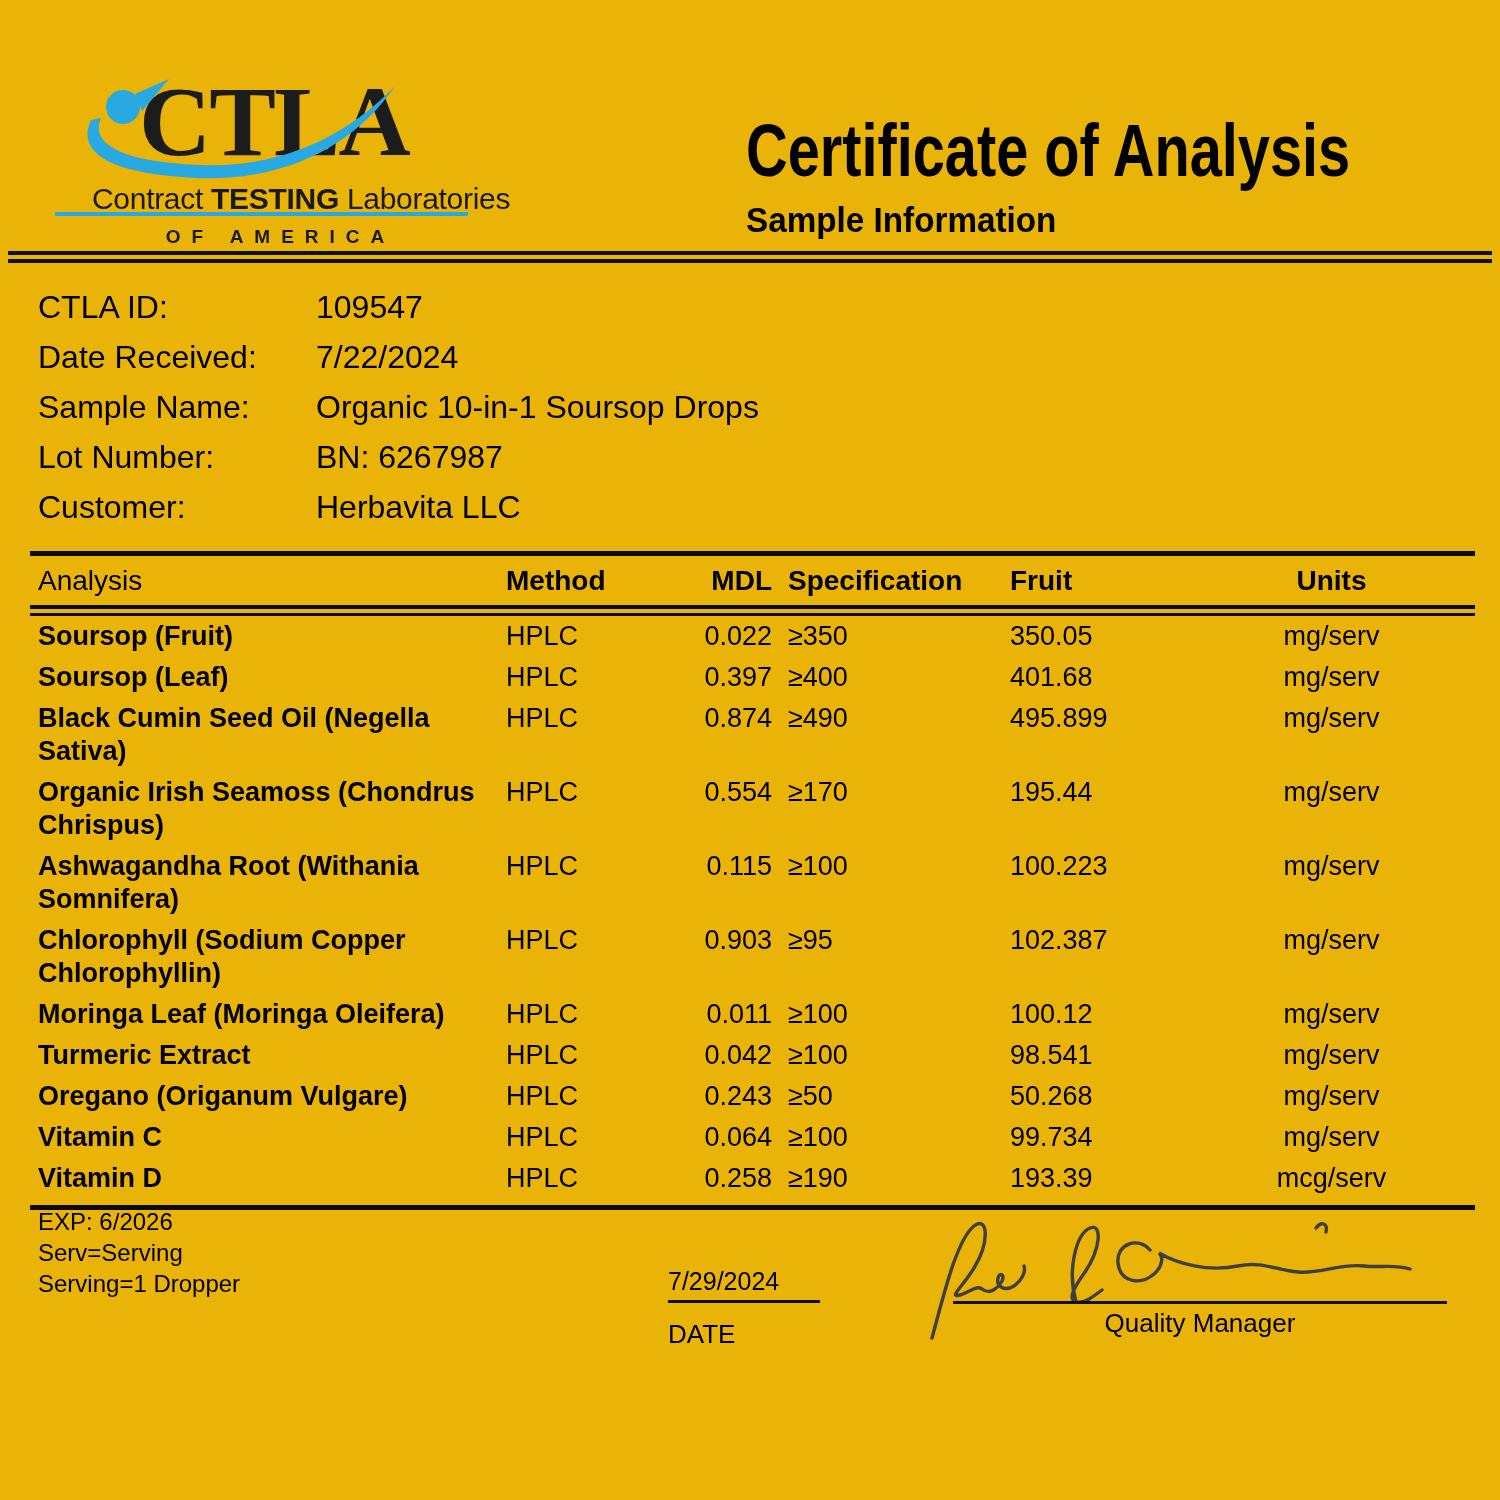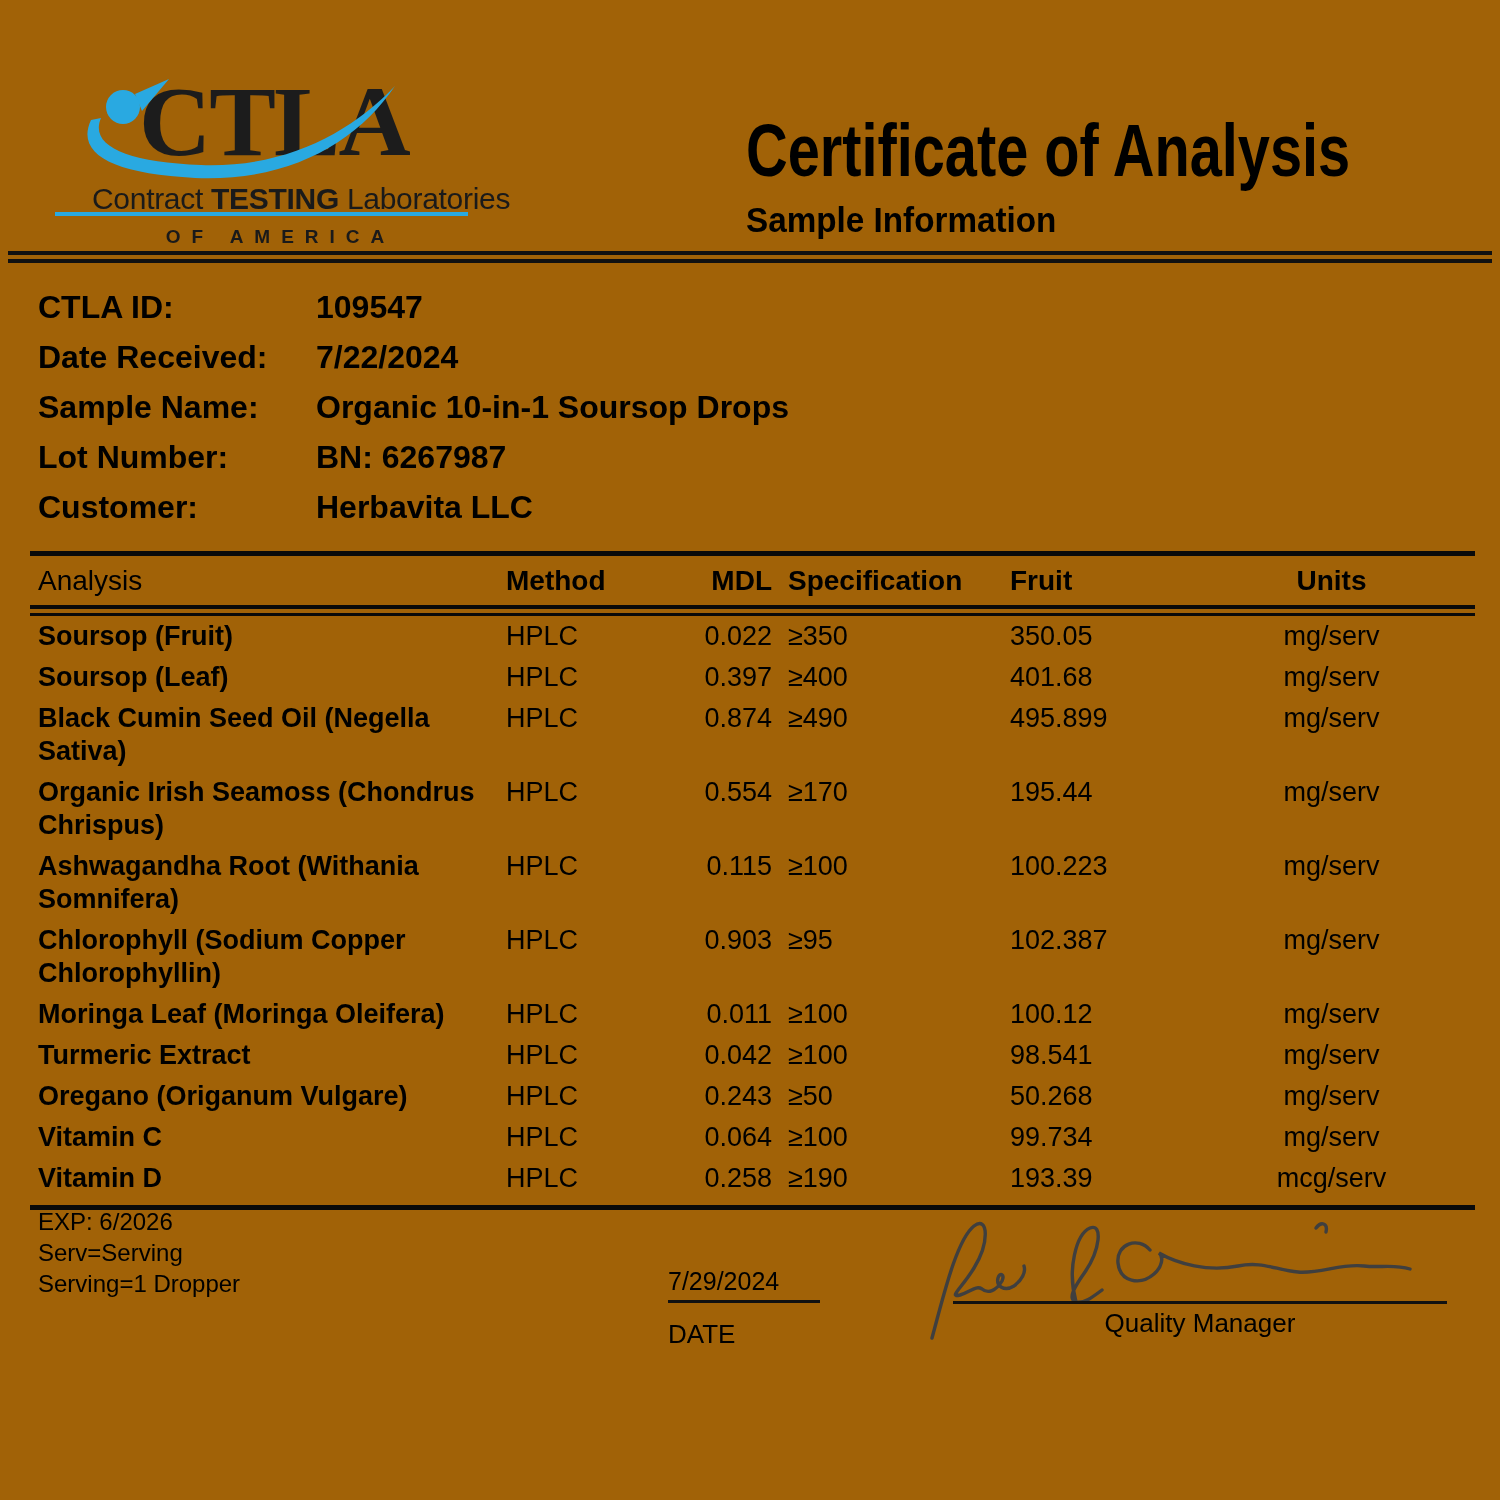--- a/index.html
+++ b/index.html
@@ -1,38 +1,38 @@
 <!DOCTYPE html>
 <html><head>
 <meta charset="utf-8">
 <style>
   html,body{margin:0;padding:0;background:#e8e8e8;}
   .page{
-    position:relative;width:1500px;height:1500px;background:#a16207;
+    position:relative;width:1500px;height:1500px;background:#eab308;
     font-family:"Liberation Sans", sans-serif;color:#000;overflow:hidden;
   }
   
   .logo-wrap{position:absolute;left:55px;top:70px;width:415px;height:185px;}
   .logo-mark{position:absolute;left:0;top:0;}
   .logo-line1{position:absolute;left:0;top:112px;width:415px;font-size:30px;letter-spacing:-0.3px;white-space:nowrap;color:#1a1a1a;margin-left:37px;}
   .logo-line1 b{font-weight:bold;}
   .logo-rule{position:absolute;left:0;top:142px;width:413px;height:4px;background:#29a9e1;}
   .logo-line2{position:absolute;left:12px;top:156px;width:413px;text-align:center;padding-left:14px;box-sizing:border-box;
     font-size:19px;font-weight:bold;letter-spacing:11px;color:#1a1a1a;white-space:nowrap;}
   
   .coa-title{position:absolute;left:746px;top:114px;font-size:74px;font-weight:bold;line-height:1;
     transform:scaleX(0.78);transform-origin:left top;white-space:nowrap;margin:0;}
   .coa-subtitle{position:absolute;left:746px;top:200px;font-size:35px;font-weight:bold;line-height:1.15;
     transform:scaleX(0.95);transform-origin:left top;white-space:nowrap;margin:0;}
   
   .double-rule{position:absolute;left:8px;top:251px;width:1484px;height:4px;
     border-top:4px solid #111;border-bottom:4px solid #111;}
   
   .info-list{position:absolute;left:38px;top:282px;font-size:32px;}
-  .info-row{line-height:50px;white-space:nowrap;font-weight:bold;}
+  .info-row{line-height:50px;white-space:nowrap;}
   .info-label{display:inline-block;width:278px;}
   
   .coa-table{position:absolute;left:30px;top:551px;width:1445px;border-top:5px solid #0a0a0a;}
   .trow{display:grid;grid-template-columns:470px 195px 83px 222px 248px 227px;align-items:start;}
   .thead{font-weight:bold;font-size:28px;padding-top:9px;padding-bottom:8px;border-bottom:4px solid #0a0a0a;}
   .thead-underline{height:3px;background:#0a0a0a;margin-top:4px;}
   .tbody .trow{font-size:27px;line-height:33px;padding:4px 0;}
   .c-analysis{padding-left:8px;padding-right:8px;font-weight:bold;}
   .c-method{padding-left:6px;}
   .c-mdl{text-align:right;padding-right:6px;}

